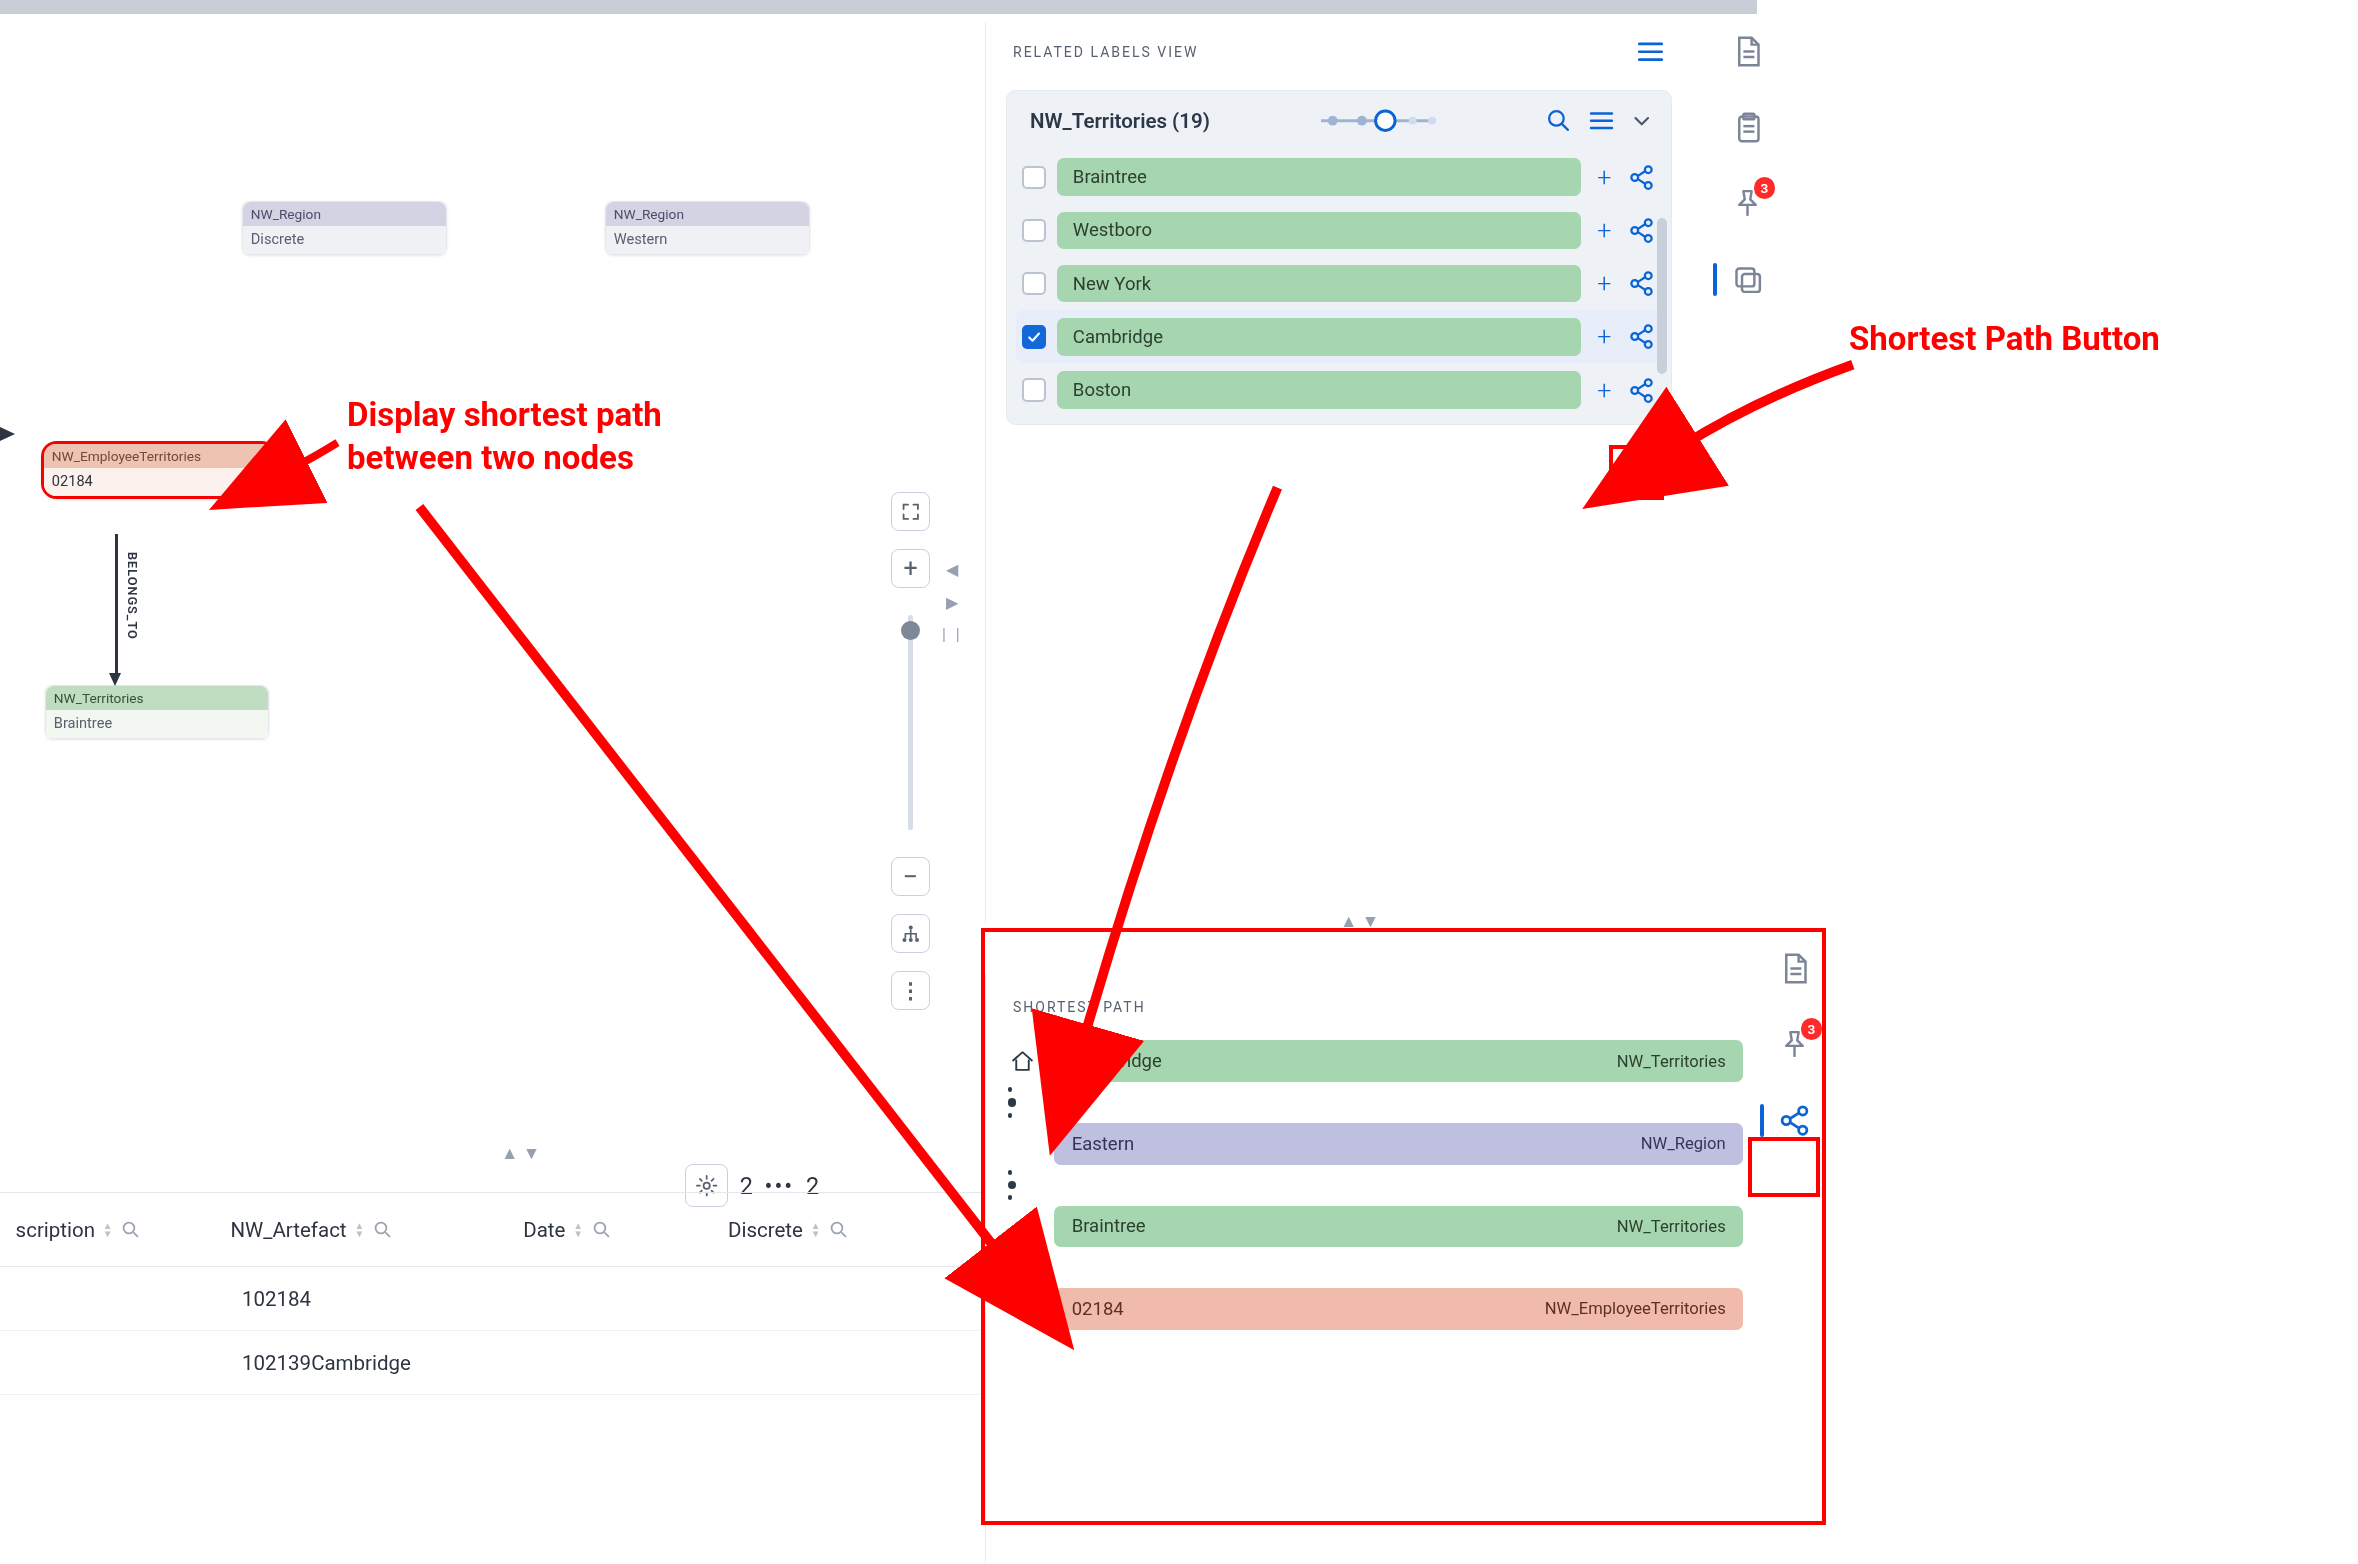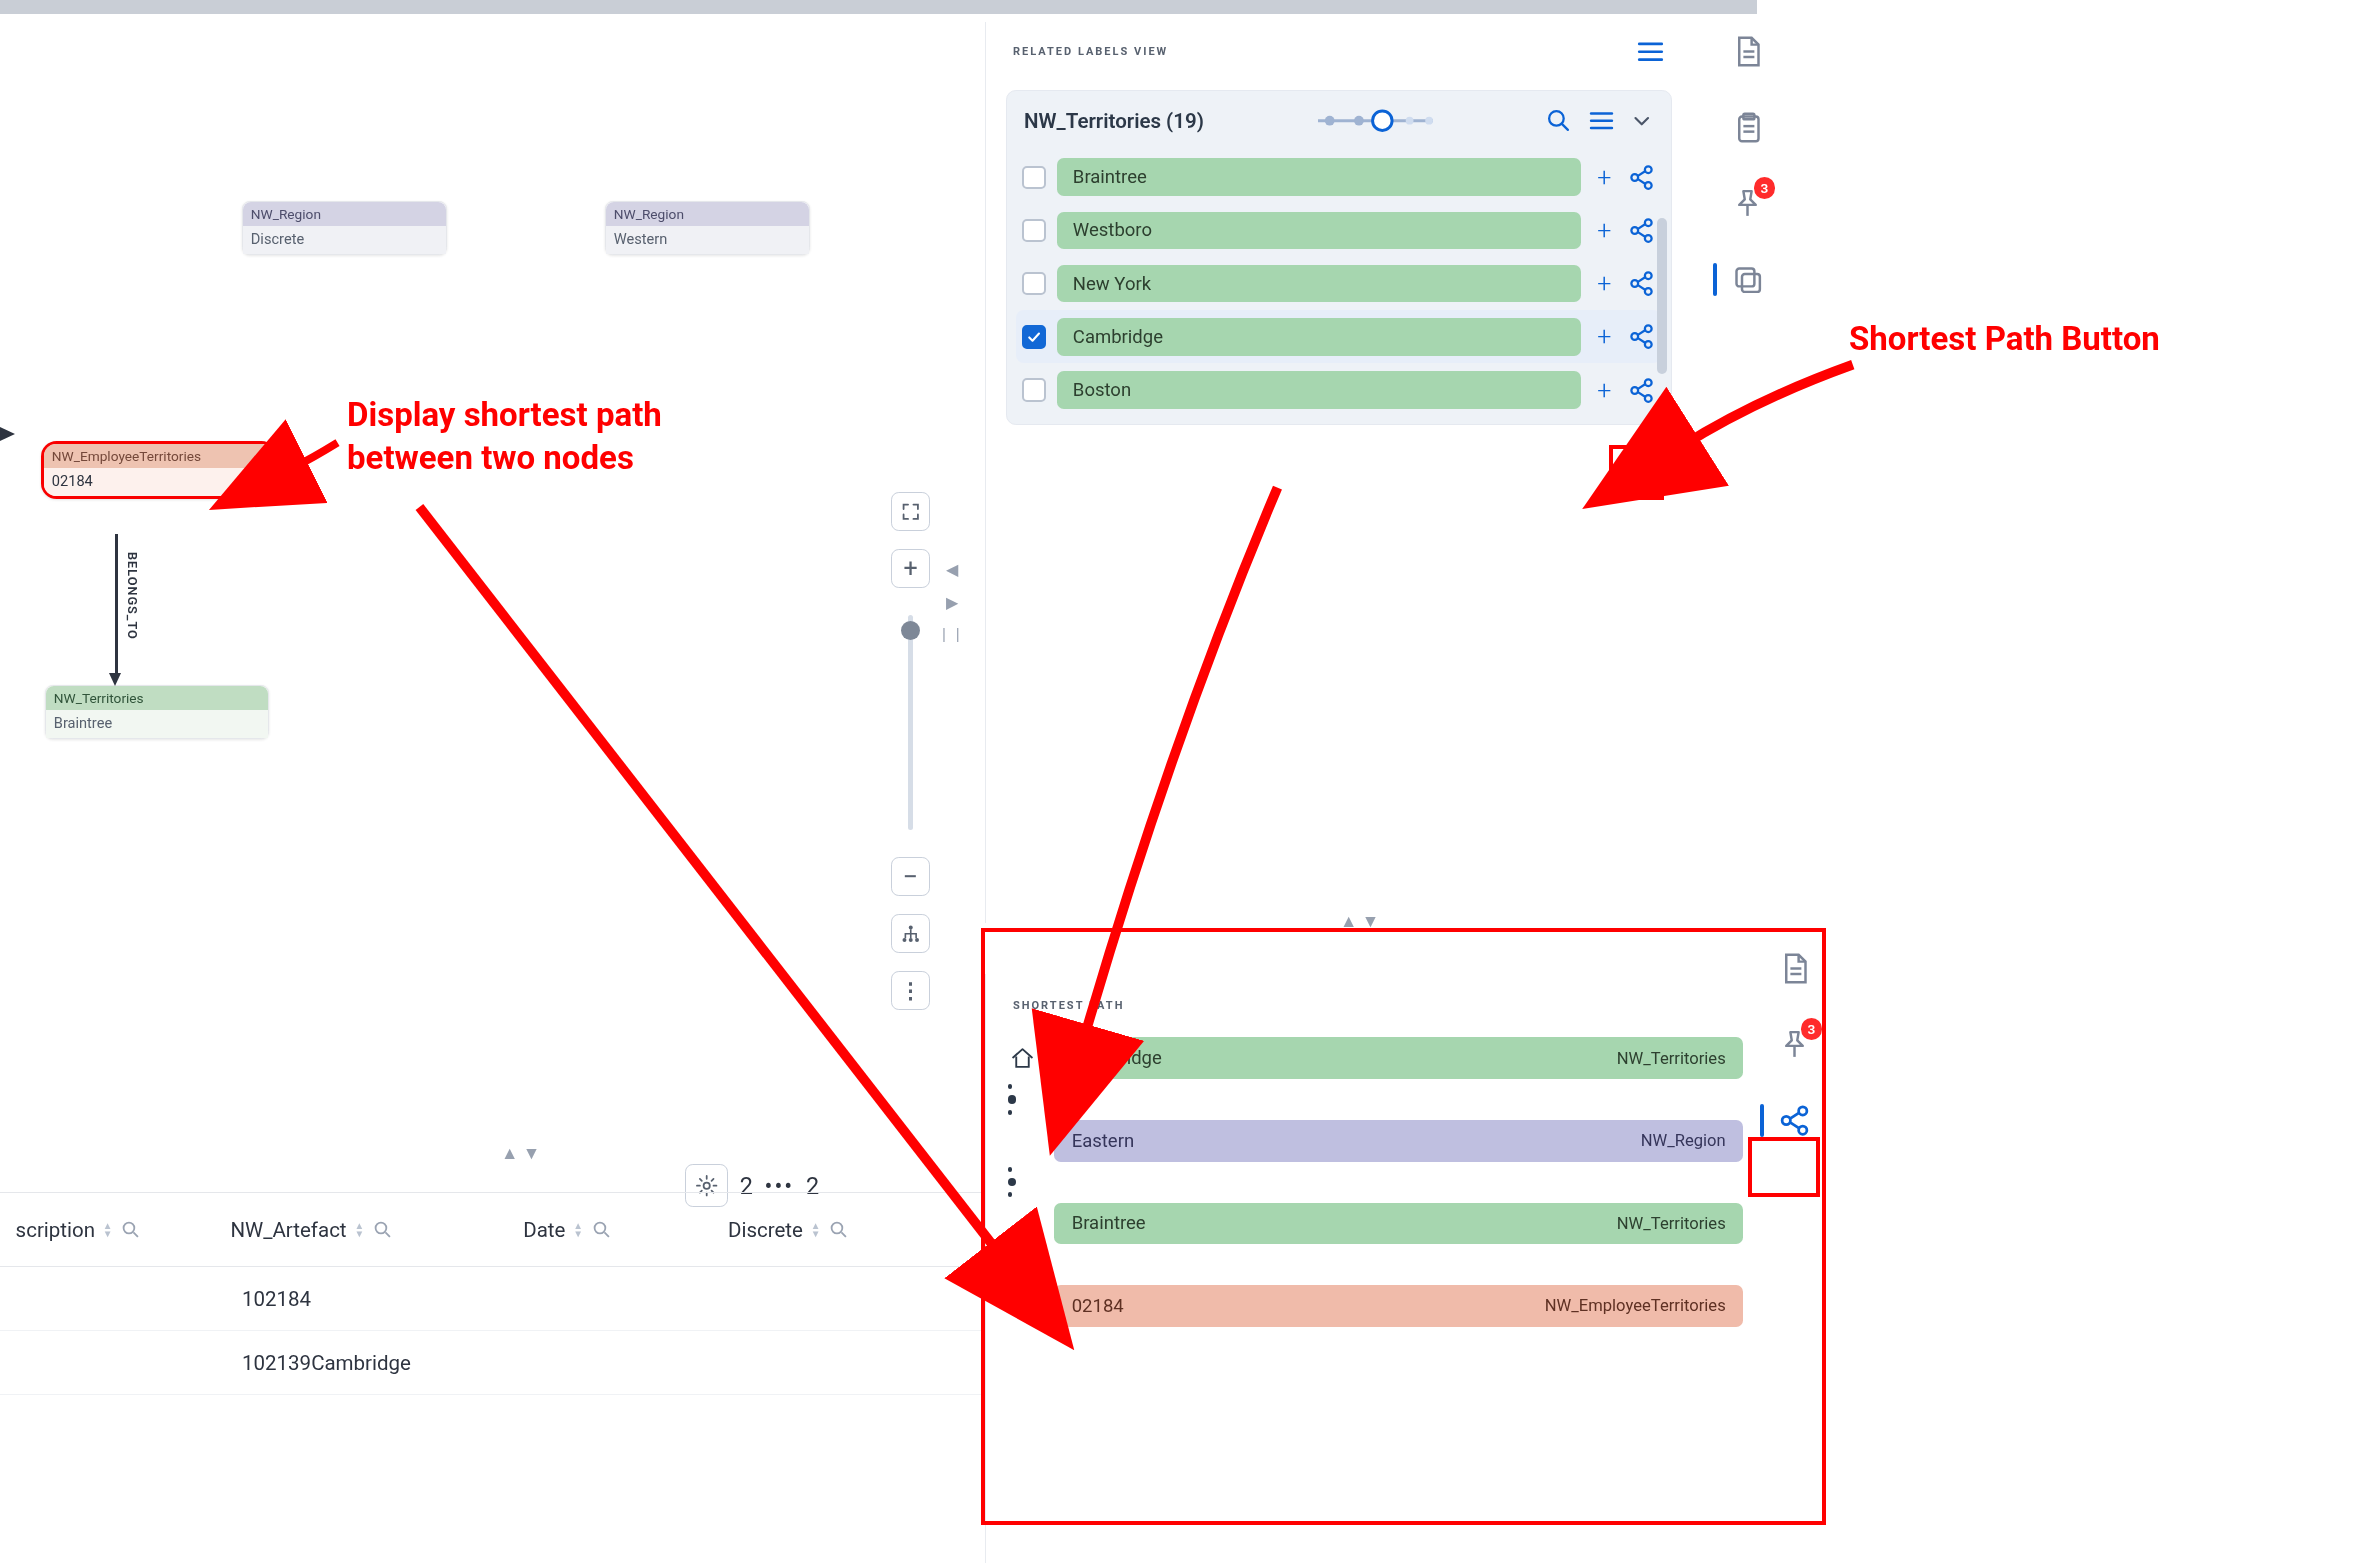--- a/index.html
+++ b/index.html
@@ -35,28 +35,28 @@
   .gnode.salmon { border:3.9px solid #f90000; border-radius:15.6px;}
   .gnode.salmon .gtype{ background:#eec3b1; color:#74483a; border-radius:11.7px 11.7px 0 0;}
   .gnode.salmon .gval{ background:#fdf1ed; color:#2e3440; border-radius:0 0 11.7px 11.7px;}
 
   
   .edge-label {position:absolute; font-size:12.7px; font-weight:600; color:#2e3440; letter-spacing:1px; writing-mode:vertical-rl; text-orientation:mixed;}
   .edge-arrow-head { width:0;height:0;border-left:6.8px solid transparent;border-right:6.8px solid transparent;border-top:13.7px solid #2e3440; position:absolute;}
 
   
   .panel { position:absolute; background:#ffffff; border-left:1px solid #e8ebf0;}
-  .panel-title { font-size:11px; color:var(--text-mid); letter-spacing:2px; font-weight:700;}
+  .panel-title { font-size:14px; color:var(--text-mid); letter-spacing:2px; font-weight:400;}
 
   
   .rel-panel { left:985px; top:21.5px; width:706px; height:901px; }
   .rel-header {display:flex; align-items:center; justify-content:space-between; padding:19.5px 27px 0 27px;}
   .rel-card { margin:27px 19.5px 0 19.5px; background:var(--panel-card); border-radius:9.8px; padding:0 0 7.8px 0; border:1px solid #e5e9f0;}
   .rel-card-head {display:flex; align-items:center; padding:17.6px 17.6px 17.6px 17.6px; gap:13.7px;}
-  .rel-card-head .title{ font-size:20.5px; font-weight:600; color:#2c3848; flex:0 0 auto;}
+  .rel-card-head .title{ font-size:20.5px; font-weight:600; color:#2c3848; flex:0 0 auto;margin-left:6px;}
   .rel-slider { flex:1 1 auto; display:flex; align-items:center; justify-content:center; gap:0; }
   .rel-icons { display:flex; align-items:center; gap:17.6px;}
   .rel-list { padding:0 9.8px 0 9.8px; max-height:332px; overflow:hidden;}
   .rel-row { display:flex; align-items:center; gap:11.7px; padding:7.8px 5.9px; border-radius:7.8px; position:relative;}
   .rel-row.sel { background:var(--hover-row);}
   .rel-check { width:23.4px; height:23.4px; border:2px solid #bac3d0; border-radius:4.9px; background:#fff; display:flex; align-items:center; justify-content:center; flex:0 0 auto;}
   .rel-check.checked{ background:#1268d6; border-color:#1268d6; color:#fff; font-size:15.6px;}
   .rel-chip { flex:1 1 auto; background:var(--green-chip); color:var(--green-chip-text); border-radius:6.8px; padding:7.8px 15.6px; font-size:18.5px; }
   .rel-plus { color:var(--blue); font-size:25px; font-weight:300; width:23.4px; text-align:center;}
   .rel-share { width:27px; height:27px; color:var(--blue);}

